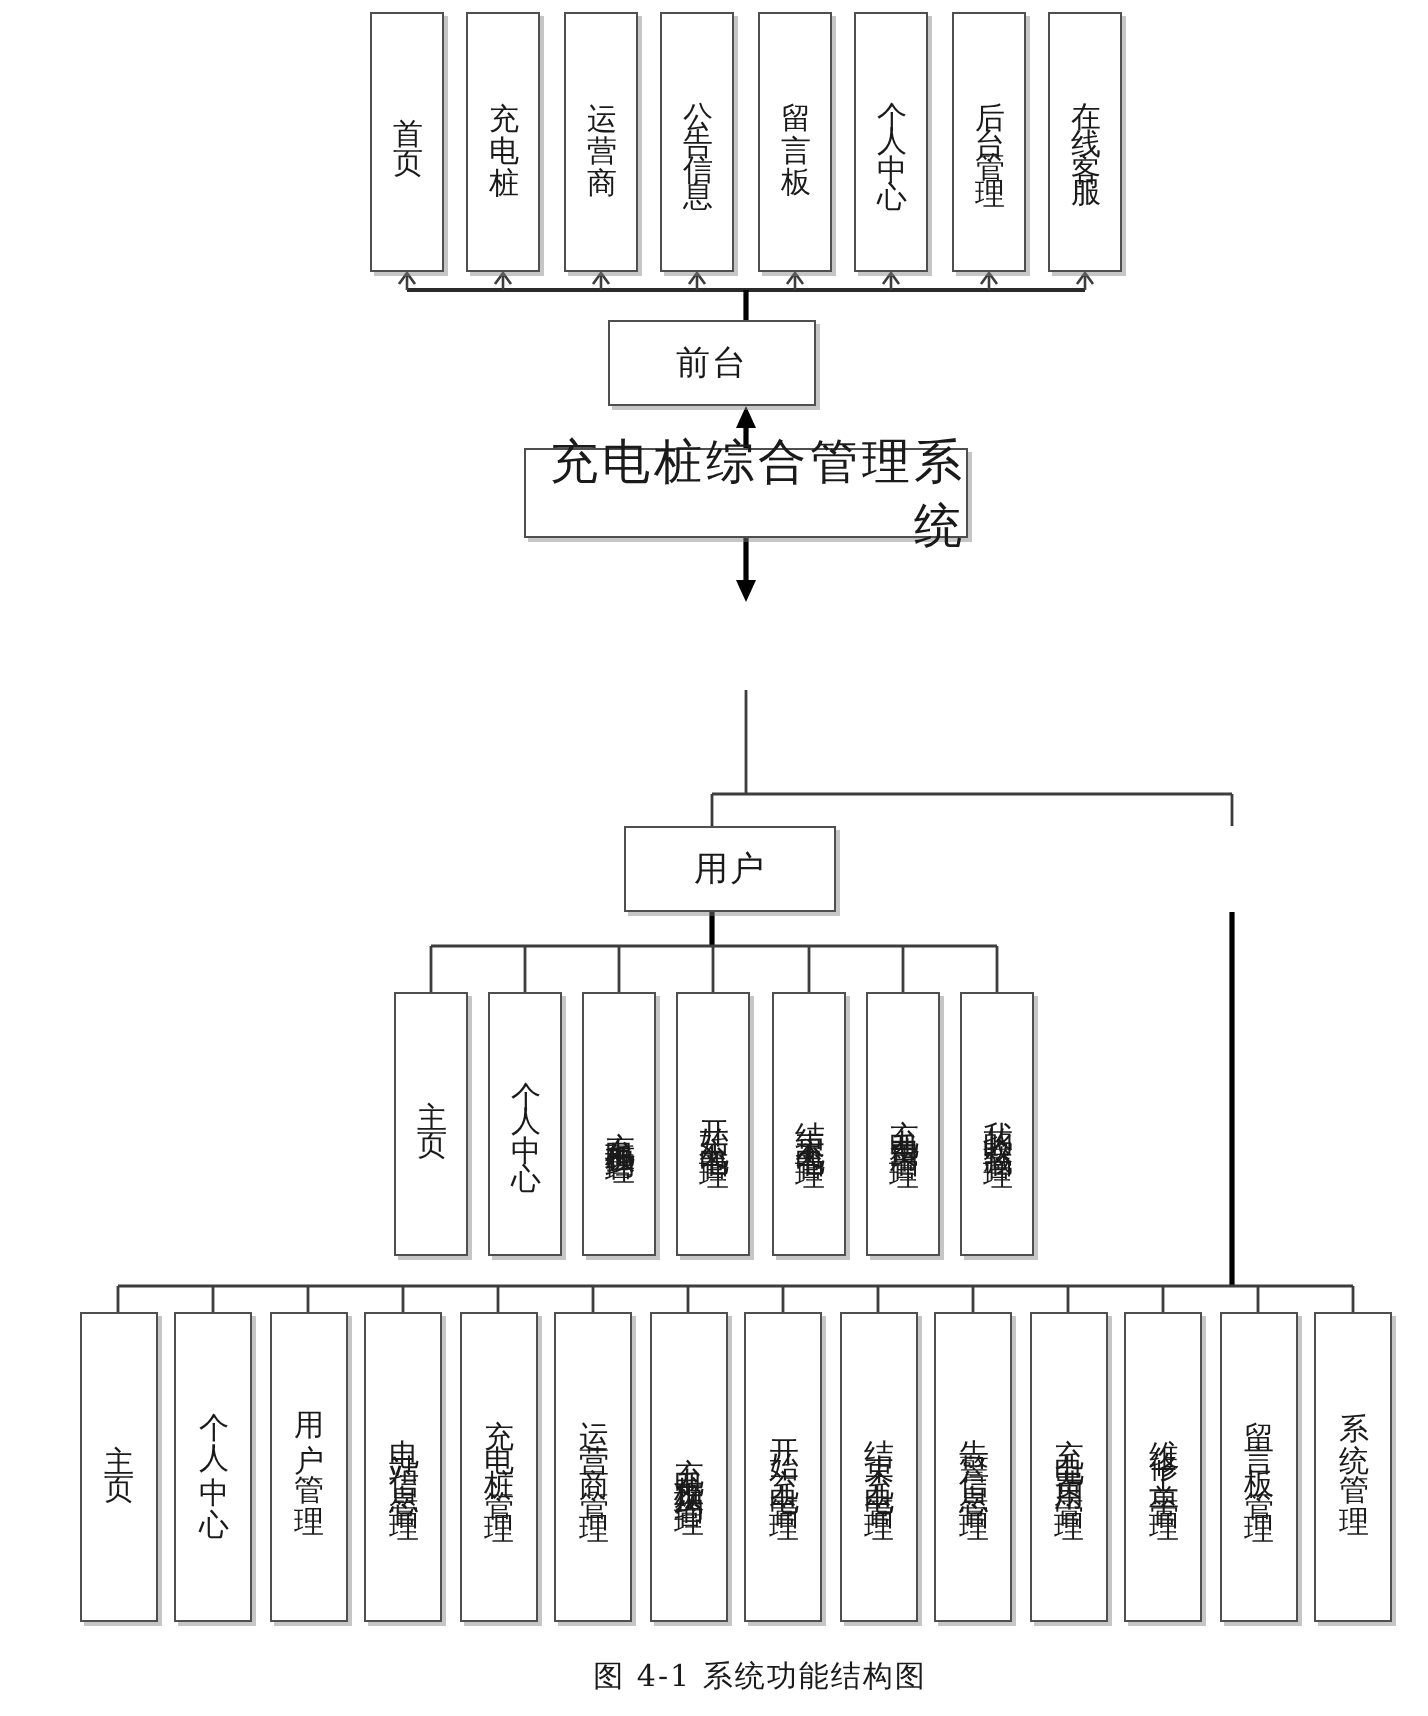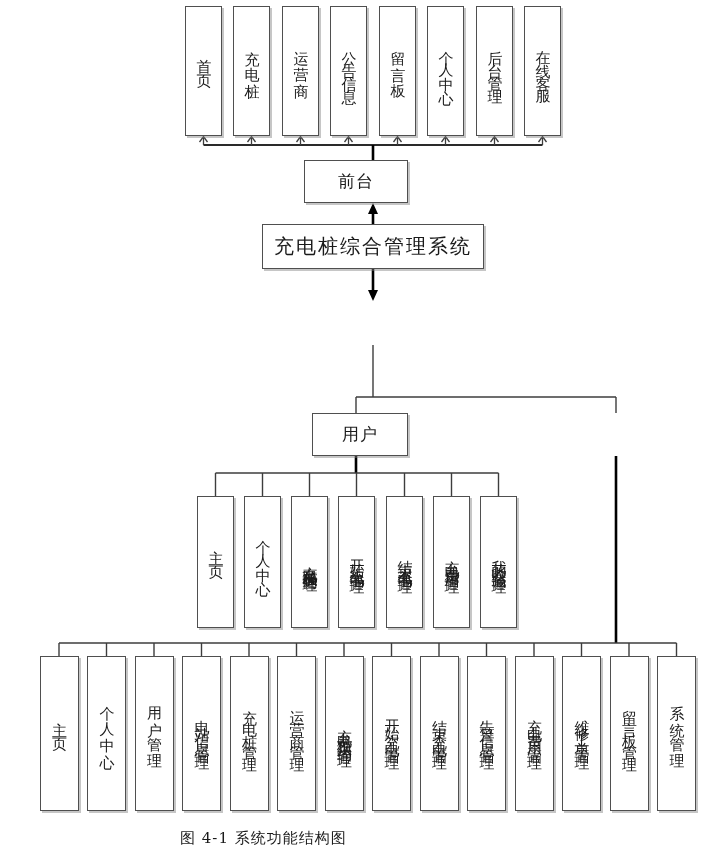--- a/index.html
+++ b/index.html
@@ -12,24 +12,24 @@
     position:absolute;box-sizing:border-box;background:#ffffff;
     border:1.5px solid #4f4f4f;
     box-shadow:2px 2px 0 rgba(128,128,128,0.45);
     display:flex;align-items:center;justify-content:center;
   }
   .vbox .vtext{
     writing-mode:vertical-rl;text-orientation:upright;
     font-size:15px;line-height:1;white-space:nowrap;
   }
   .hbox{font-size:17px;letter-spacing:1px;}
-  .rootbox{font-size:20px;letter-spacing:2px;text-align:right;}
+  .rootbox{font-size:24px;letter-spacing:2px;text-align:right;}
   .caption{
     position:absolute;left:180px;top:829px;width:400px;
-    text-align:left;font-size:15px;letter-spacing:1px;
+    text-align:center;font-size:15px;letter-spacing:1px;
   }
 </style>
 </head>
 <body>
 
 <div class="canvas">
 
   <svg class="wires" width="714" height="858">
 
     <g stroke="#2a2a2a" fill="none">
@@ -133,21 +133,21 @@
       <span class="vtext" style="letter-spacing: 13.16px; transform: translateY(-6.58px);">在线客服</span>
     </div>
 
   <div class="node hbox" style="left:304px;top:160px;width:104px;height:43px">
       <span>前台</span>
     </div>
   <div class="node hbox rootbox" style="left:262px;top:224px;width:222px;height:45px">
       <span>充电桩综合管理系统</span>
     </div>
 
-  <div class="node hbox" style="left:312px;top:413px;width:96px;height:43px">
+  <div class="node hbox" style="left:312px;top:413px;width:106px;height:43px">
       <span>用户</span>
     </div>
 
   <div class="node vbox" style="left:197px;top:496px;width:37px;height:132px">
       <span class="vtext" style="letter-spacing: 16px; transform: translateY(-8px);">主页</span>
     </div>
   <div class="node vbox" style="left:244px;top:496px;width:37px;height:132px">
       <span class="vtext" style="letter-spacing: 13.6px; transform: translateY(-6.8px);">个人中心</span>
     </div>
   <div class="node vbox" style="left:291px;top:496px;width:37px;height:132px">

